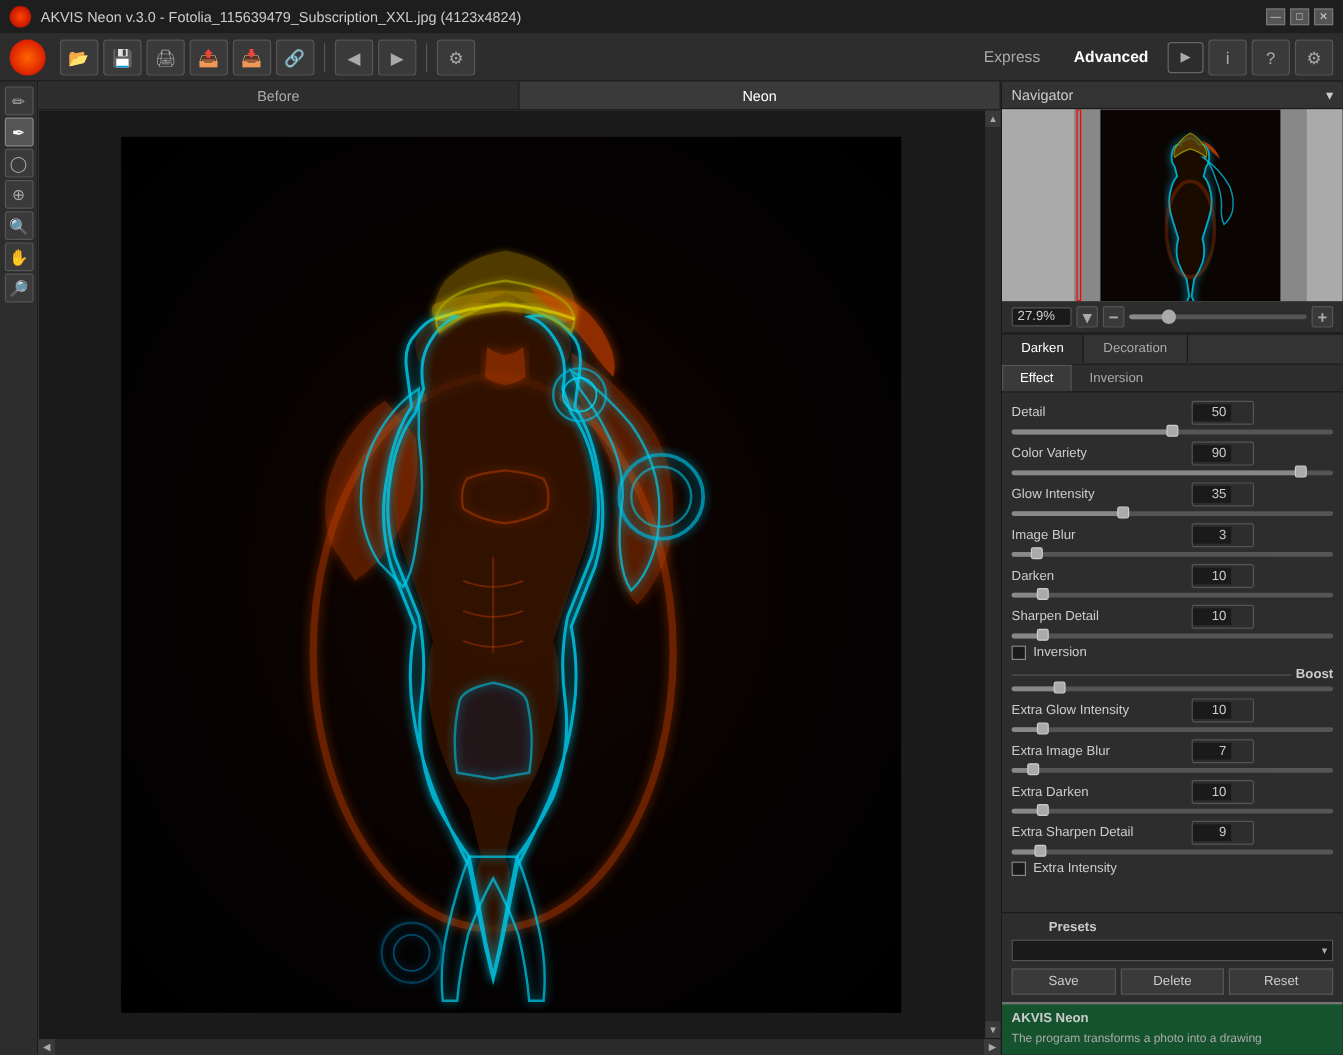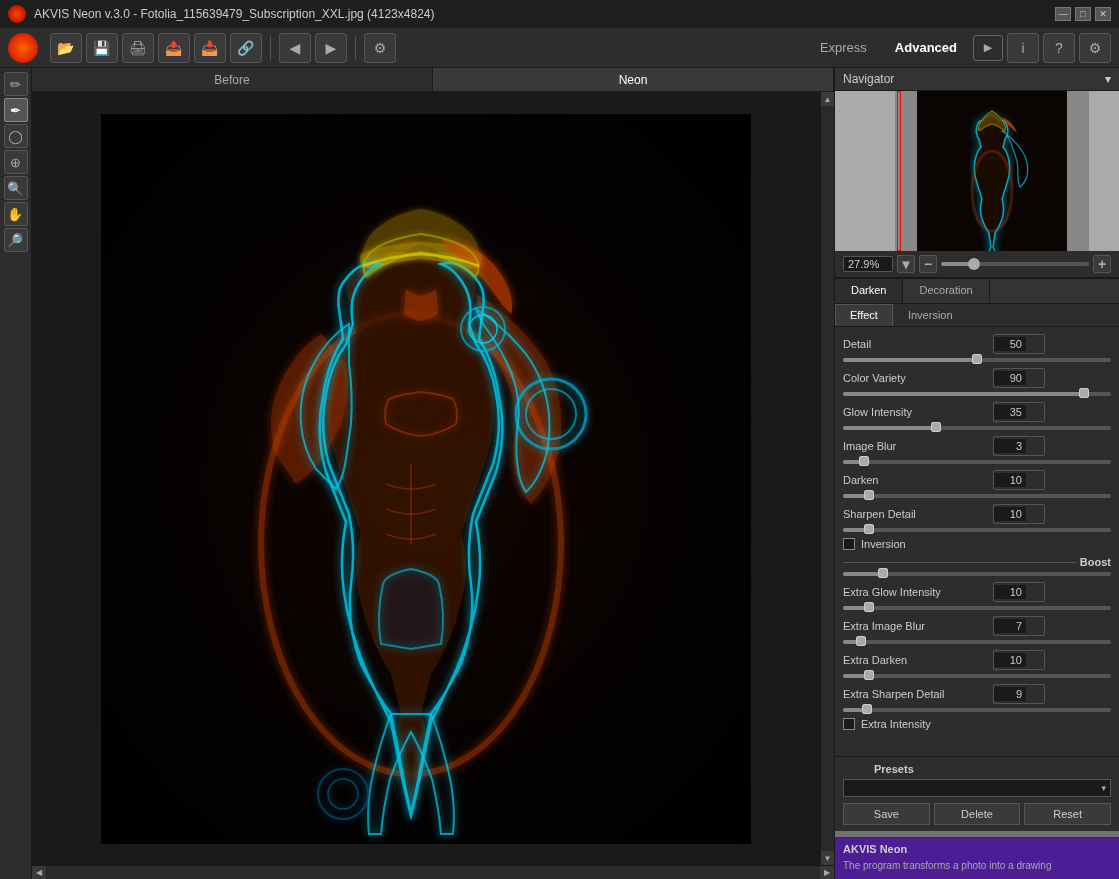--- a/index.html
+++ b/index.html
@@ -449,23 +449,23 @@
       padding: 4px 8px;
       background: #3a3a3a;
       border: 1px solid #555;
       color: #ccc;
       font-size: 11px;
       cursor: pointer;
       text-align: center;
     }
     
     #info-section {
-      border-top: 6px solid #737373;
+      border-top: 2px solid #737373;
       padding: 6px 8px;
-      background: #4c1d95;
+      background: #14532d;
     }
     #info-title {
       color: #ccc;
       font-size: 11px;
       font-weight: bold;
       margin-bottom: 4px;
     }
     #info-text {
       color: #aaa;
       font-size: 10px;

